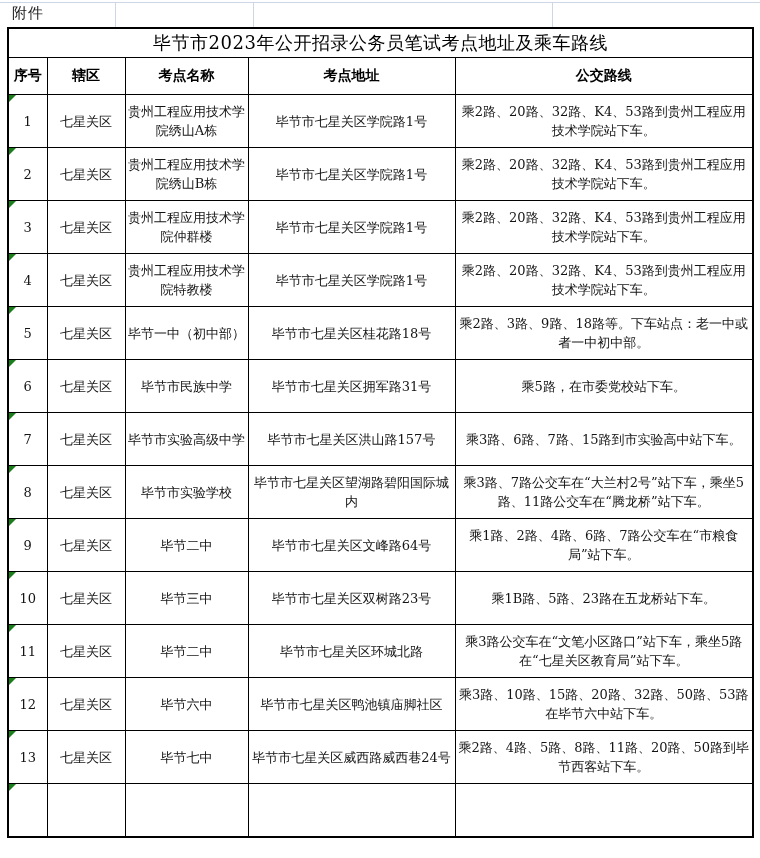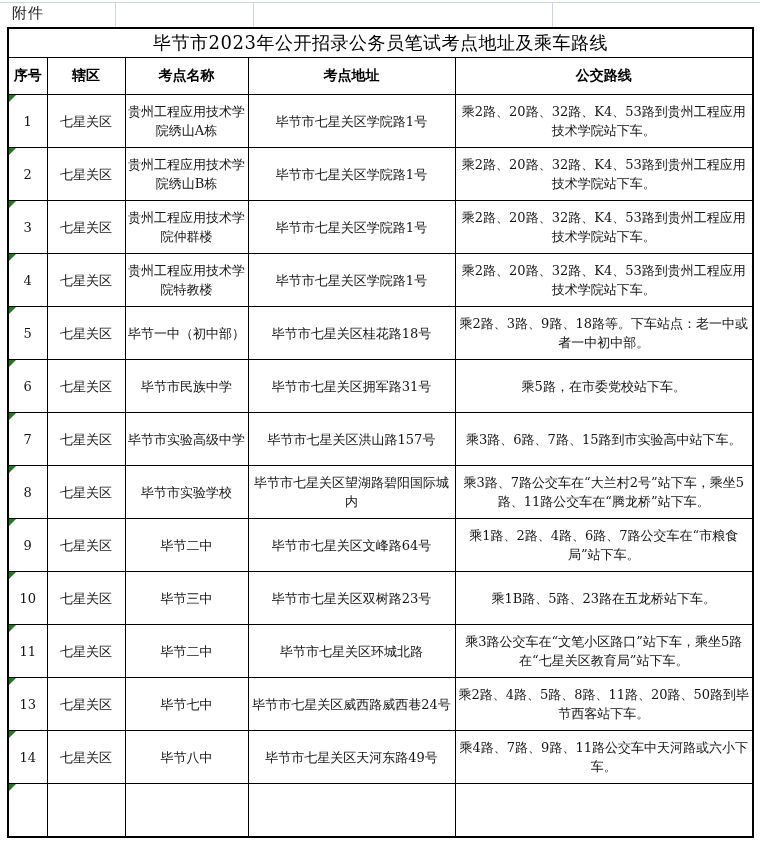--- a/index.html
+++ b/index.html
@@ -167,32 +167,32 @@
           <td class="c-bus">乘1B路、5路、23路在五龙桥站下车。</td>
         </tr>
         <tr class="datarow">
           <td class="c-no"><span class="corner"></span>11</td>
           <td class="c-dist">七星关区</td>
           <td class="c-site">毕节二中</td>
           <td class="c-addr">毕节市七星关区环城北路</td>
           <td class="c-bus">乘3路公交车在“文笔小区路口”站下车，乘坐5路在“七星关区教育局”站下车。</td>
         </tr>
         <tr class="datarow">
+          <td class="c-no"><span class="corner"></span>12</td>
+          <td class="c-dist">七星关区</td>
+          <td class="c-site">毕节六中</td>
+          <td class="c-addr">毕节市七星关区鸭池镇庙脚社区</td>
+          <td class="c-bus">乘3路、10路、15路、20路、32路、50路、53路在毕节六中站下车。</td>
+        </tr>
+        <tr class="datarow">
           <td class="c-no"><span class="corner"></span>13</td>
           <td class="c-dist">七星关区</td>
           <td class="c-site">毕节七中</td>
           <td class="c-addr">毕节市七星关区威西路威西巷24号</td>
           <td class="c-bus">乘2路、4路、5路、8路、11路、20路、50路到毕节西客站下车。</td>
-        </tr>
-        <tr class="datarow">
-          <td class="c-no"><span class="corner"></span>14</td>
-          <td class="c-dist">七星关区</td>
-          <td class="c-site">毕节八中</td>
-          <td class="c-addr">毕节市七星关区天河东路49号</td>
-          <td class="c-bus">乘4路、7路、9路、11路公交车中天河路或六小下车。</td>
         </tr>
         <tr class="datarow">
           <td class="c-no">
             <span class="corner"></span>
           </td>
           <td class="c-dist"></td>
           <td class="c-site"></td>
           <td class="c-addr"></td>
           <td class="c-bus"></td>
         </tr>

